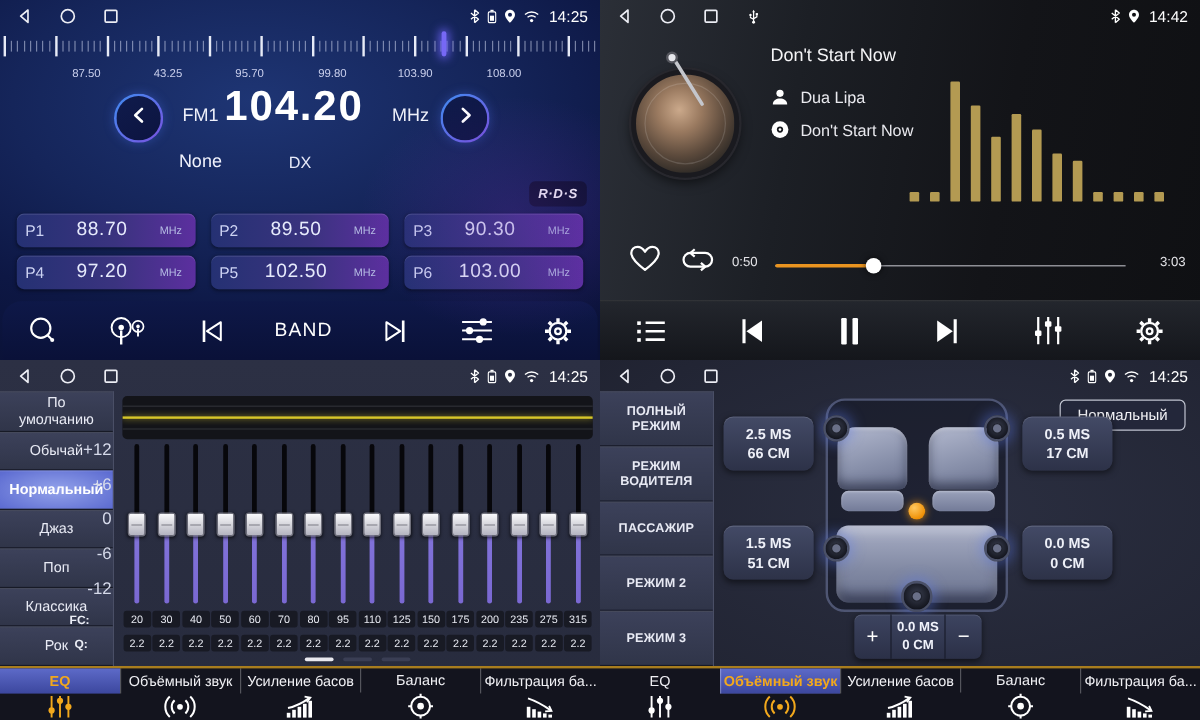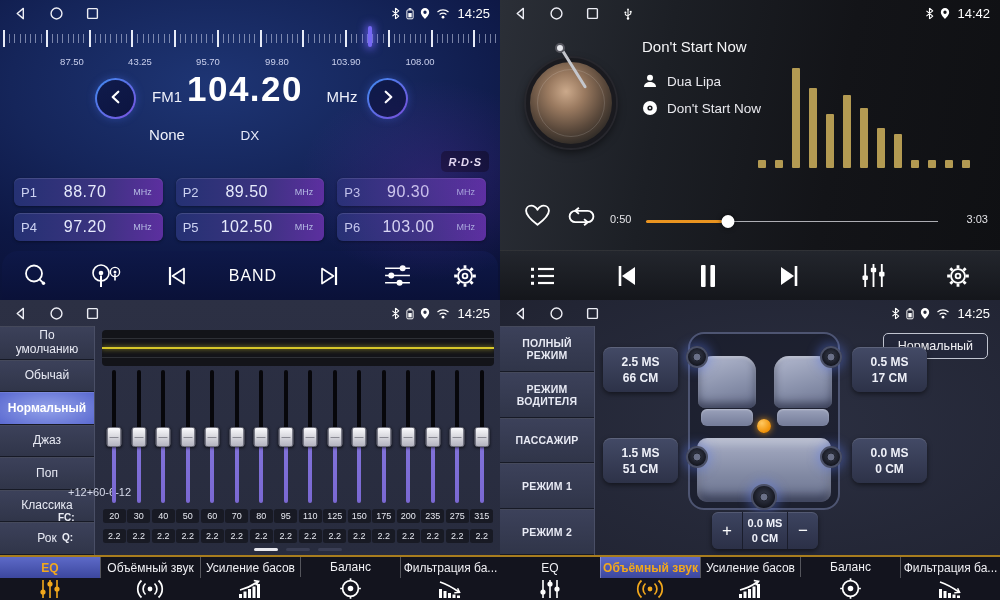--- a/index.html
+++ b/index.html
@@ -112,22 +112,22 @@
   .tab.selected .tab-icon{color:#f2a81c;}
 
   
   .eqcurve{position:absolute;left:102px;right:6px;top:30px;height:36px;border-radius:4px;
     background:#131419;overflow:hidden;}
   .eqcurve::before{content:"";position:absolute;left:0;right:0;top:8px;height:1px;background:#2e3036;
     box-shadow:0 19px 0 #2e3036;}
   .eqcurve::after{content:"";position:absolute;left:0;right:0;top:17px;height:2px;background:#d6c62a;
     box-shadow:0 0 5px rgba(220,205,50,.8);}
   .gain-scale{position:absolute;left:68px;top:66px;height:132px;width:30px;display:flex;
-    flex-direction:row;justify-content:space-between;align-items:flex-end;padding-right:5px;
-    font-size:11px;color:#d6daea;box-sizing:border-box;}
+    flex-direction:column;justify-content:space-between;align-items:flex-end;padding-right:5px;
+    font-size:14px;color:#d6daea;box-sizing:border-box;}
   .eq-sliders{position:absolute;left:102px;right:6px;top:70px;height:133px;display:flex;}
   .eq-slider{position:relative;flex:1;height:100%;cursor:pointer;}
   .eq-track{position:absolute;left:50%;top:0;bottom:0;width:4px;transform:translateX(-50%);border-radius:2px;
     background:linear-gradient(180deg,#07070b 0%,#07070b 50%,#8274da 50%,#7a68d2 100%);}
   .eq-handle{position:absolute;left:50%;top:50%;transform:translate(-50%,-50%);width:15px;height:20px;
     border-radius:3px;border:1px solid #71717c;box-sizing:border-box;
     background:linear-gradient(180deg,#fafafc 0%,#d8d8de 48%,#b4b4c0 100%);
     box-shadow:0 1px 3px rgba(0,0,0,.65);cursor:grab;}
   .eq-handle::after{content:"";position:absolute;left:2px;right:2px;top:50%;height:1px;background:#8a8a94;}
   .row-label{position:absolute;font-size:10px;font-weight:bold;color:#eceef6;}
@@ -974,24 +974,24 @@
         <div class="side-item mode">
           <span>ПОЛНЫЙ РЕЖИМ</span>
         </div>
         <div class="side-item mode">
           <span>РЕЖИМ ВОДИТЕЛЯ</span>
         </div>
         <div class="side-item mode">
           <span>ПАССАЖИР</span>
         </div>
         <div class="side-item mode">
-          <span>РЕЖИМ 1</span>
+          <span>РЕЖИМ 2</span>
         </div>
         <div class="side-item mode">
-          <span>РЕЖИМ 2</span>
+          <span>РЕЖИМ 3</span>
         </div>
       </div>
     <div class="profile-pill">Нормальный</div>
     <div class="car">
       <div class="seat seat-fl">
         <div class="seat-back"></div>
           <div class="seat-cushion"></div>
       </div>
       <div class="seat seat-fr">
         <div class="seat-back"></div>

